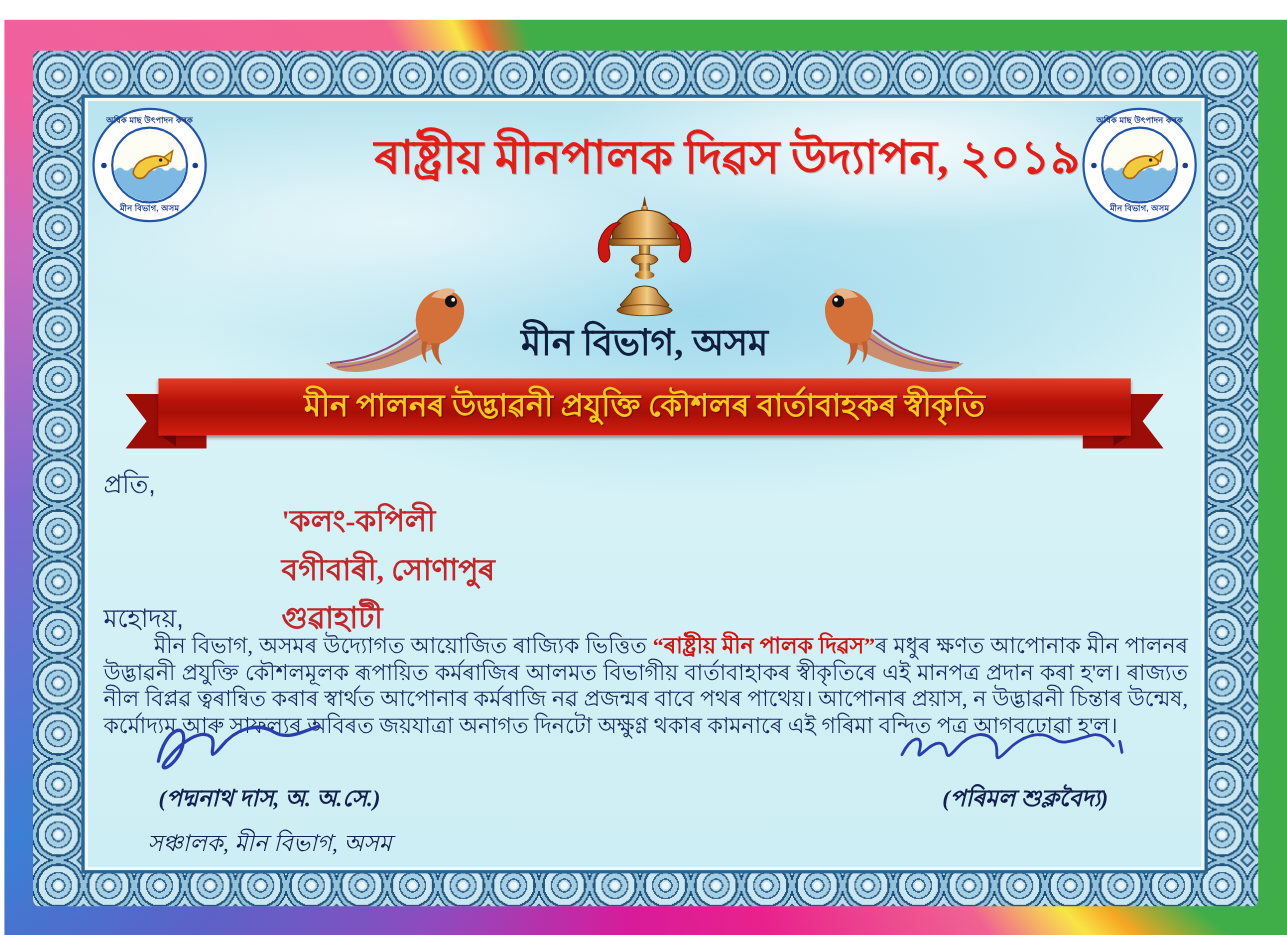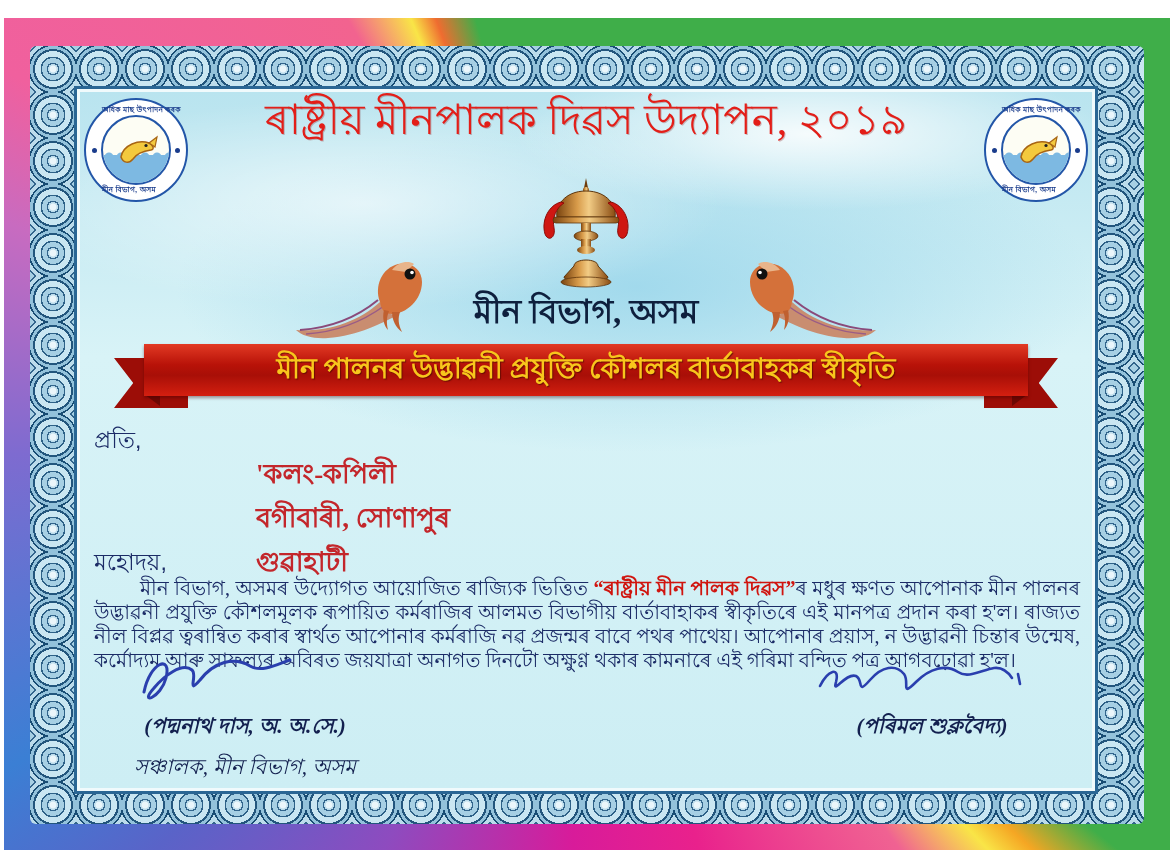--- a/index.html
+++ b/index.html
@@ -44,31 +44,31 @@
   }
   
   .seal{position:absolute;width:104px;height:104px;border-radius:50%;
     background:#ffffff;border:2px solid #2356a8;box-sizing:border-box;}
   .seal.left{left:4px;top:6px;}
   .seal.right{right:4px;top:6px;}
   .seal .ring{position:absolute;inset:15px;border:2px solid #2356a8;border-radius:50%;overflow:hidden;background:#fdfdf4;}
   .seal .water{position:absolute;left:0;right:0;bottom:0;height:42%;background:#7db9e2;}
   .seal .water:before{content:"";position:absolute;top:-4px;left:0;right:0;height:6px;
     background:radial-gradient(circle at 6px 6px,#7db9e2 4px,rgba(0,0,0,0) 5px);background-size:12px 8px;}
-  .seal .arc-text{position:absolute;left:16px;right:0;text-align:left;font-size:7.5px;
+  .seal .arc-text{position:absolute;left:0;right:0;text-align:center;font-size:7.5px;
     color:#1a3c8c;font-weight:bold;letter-spacing:.2px;}
   .seal .arc-text.top{top:4px;}
   .seal .arc-text.bottom{bottom:4px;}
   .seal .dot{position:absolute;top:48px;width:5px;height:5px;border-radius:50%;background:#1a3c8c;}
   .seal .dot.l{left:6px;} .seal .dot.r{right:6px;}
   .seal svg{position:absolute;left:50%;top:52%;transform:translate(-50%,-50%);}
   
   .title{
-    position:absolute;left:110px;right:110px;top:0;text-align:center;
-    font-size:42px;line-height:1.35;font-weight:normal;color:#e31e18;
+    position:absolute;left:110px;right:110px;top:24px;text-align:right;
+    font-size:42px;line-height:1.35;font-weight:bold;color:#e31e18;
     text-shadow:1px 1px 0 rgba(120,0,0,.25);
     font-family:"Liberation Serif","DejaVu Serif",serif;
   }
   
   .trophy{position:absolute;left:50%;top:86px;transform:translateX(-50%);}
   
   .deco-fish{position:absolute;top:164px;}
   .deco-fish.left{left:208px;}
   .deco-fish.right{right:208px;transform:scaleX(-1);}
   

